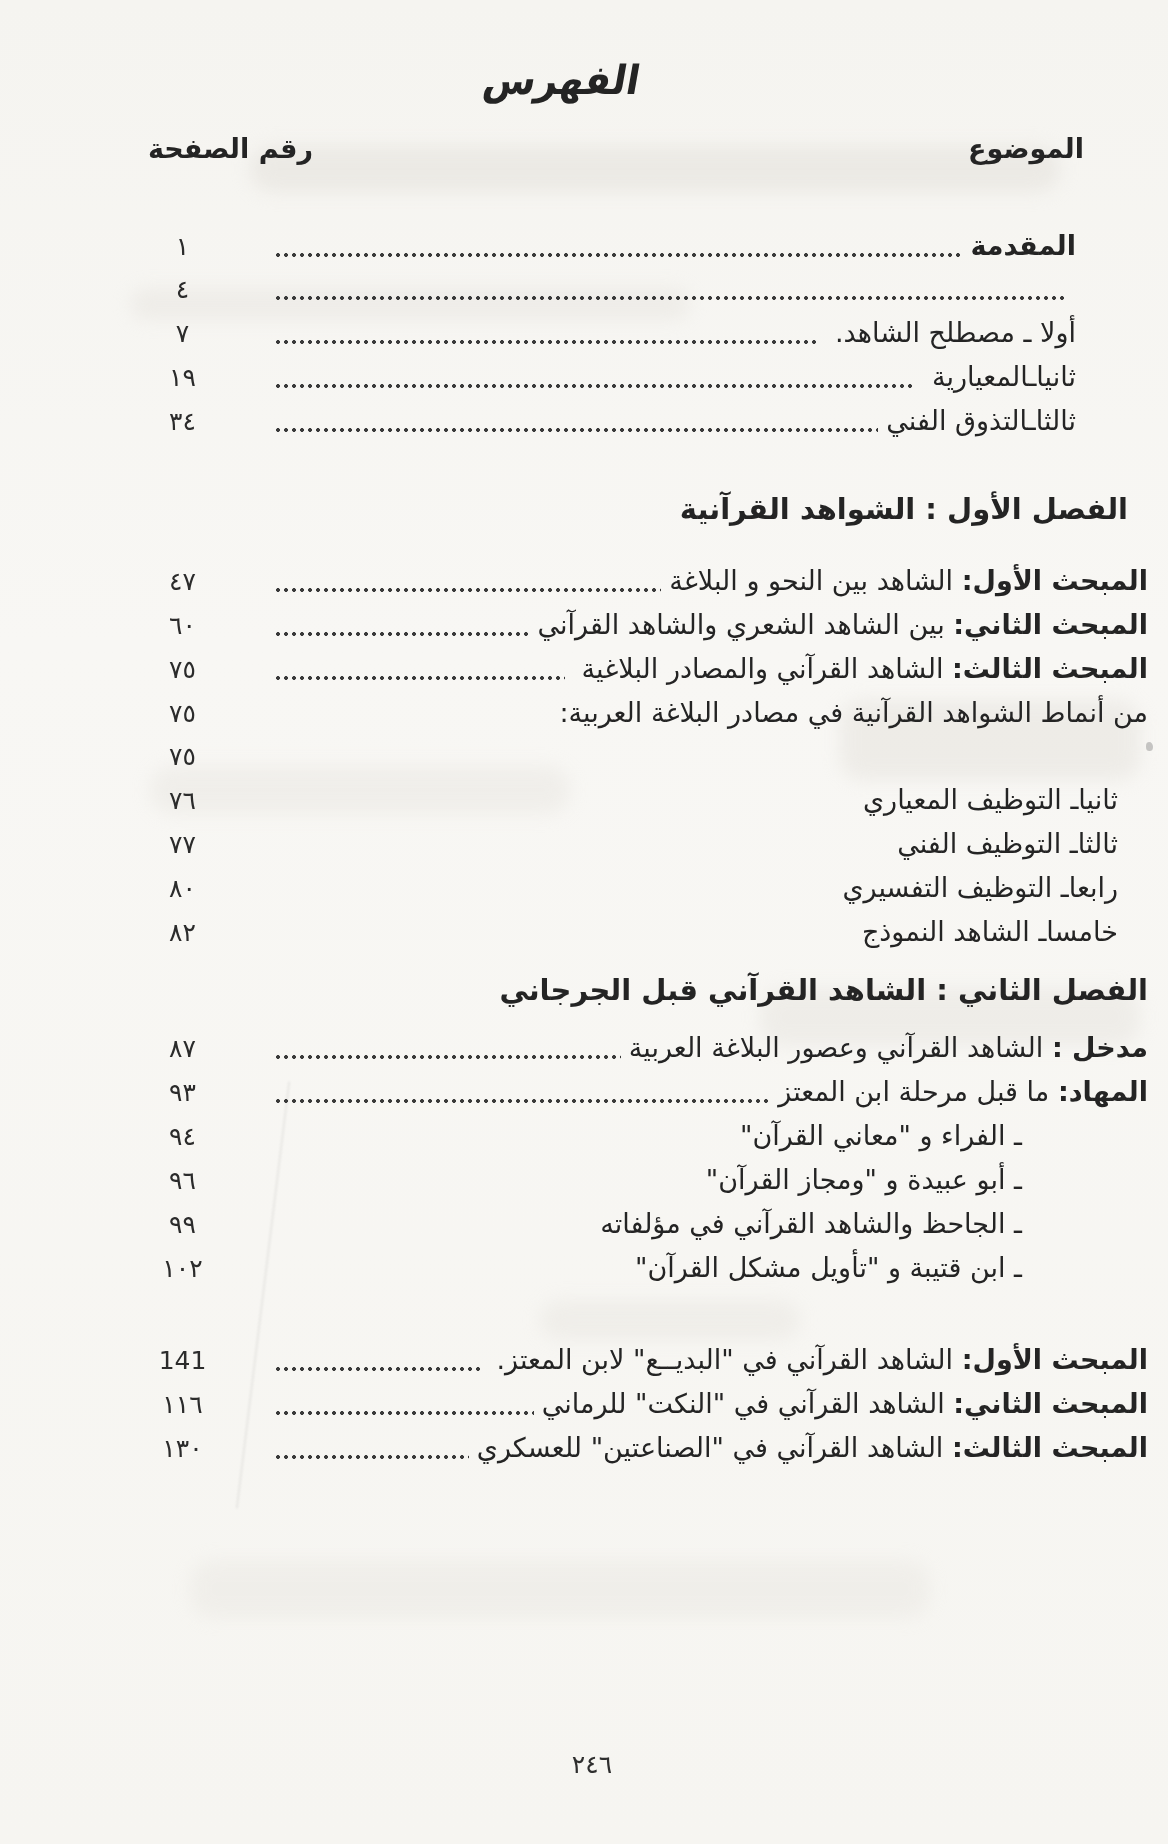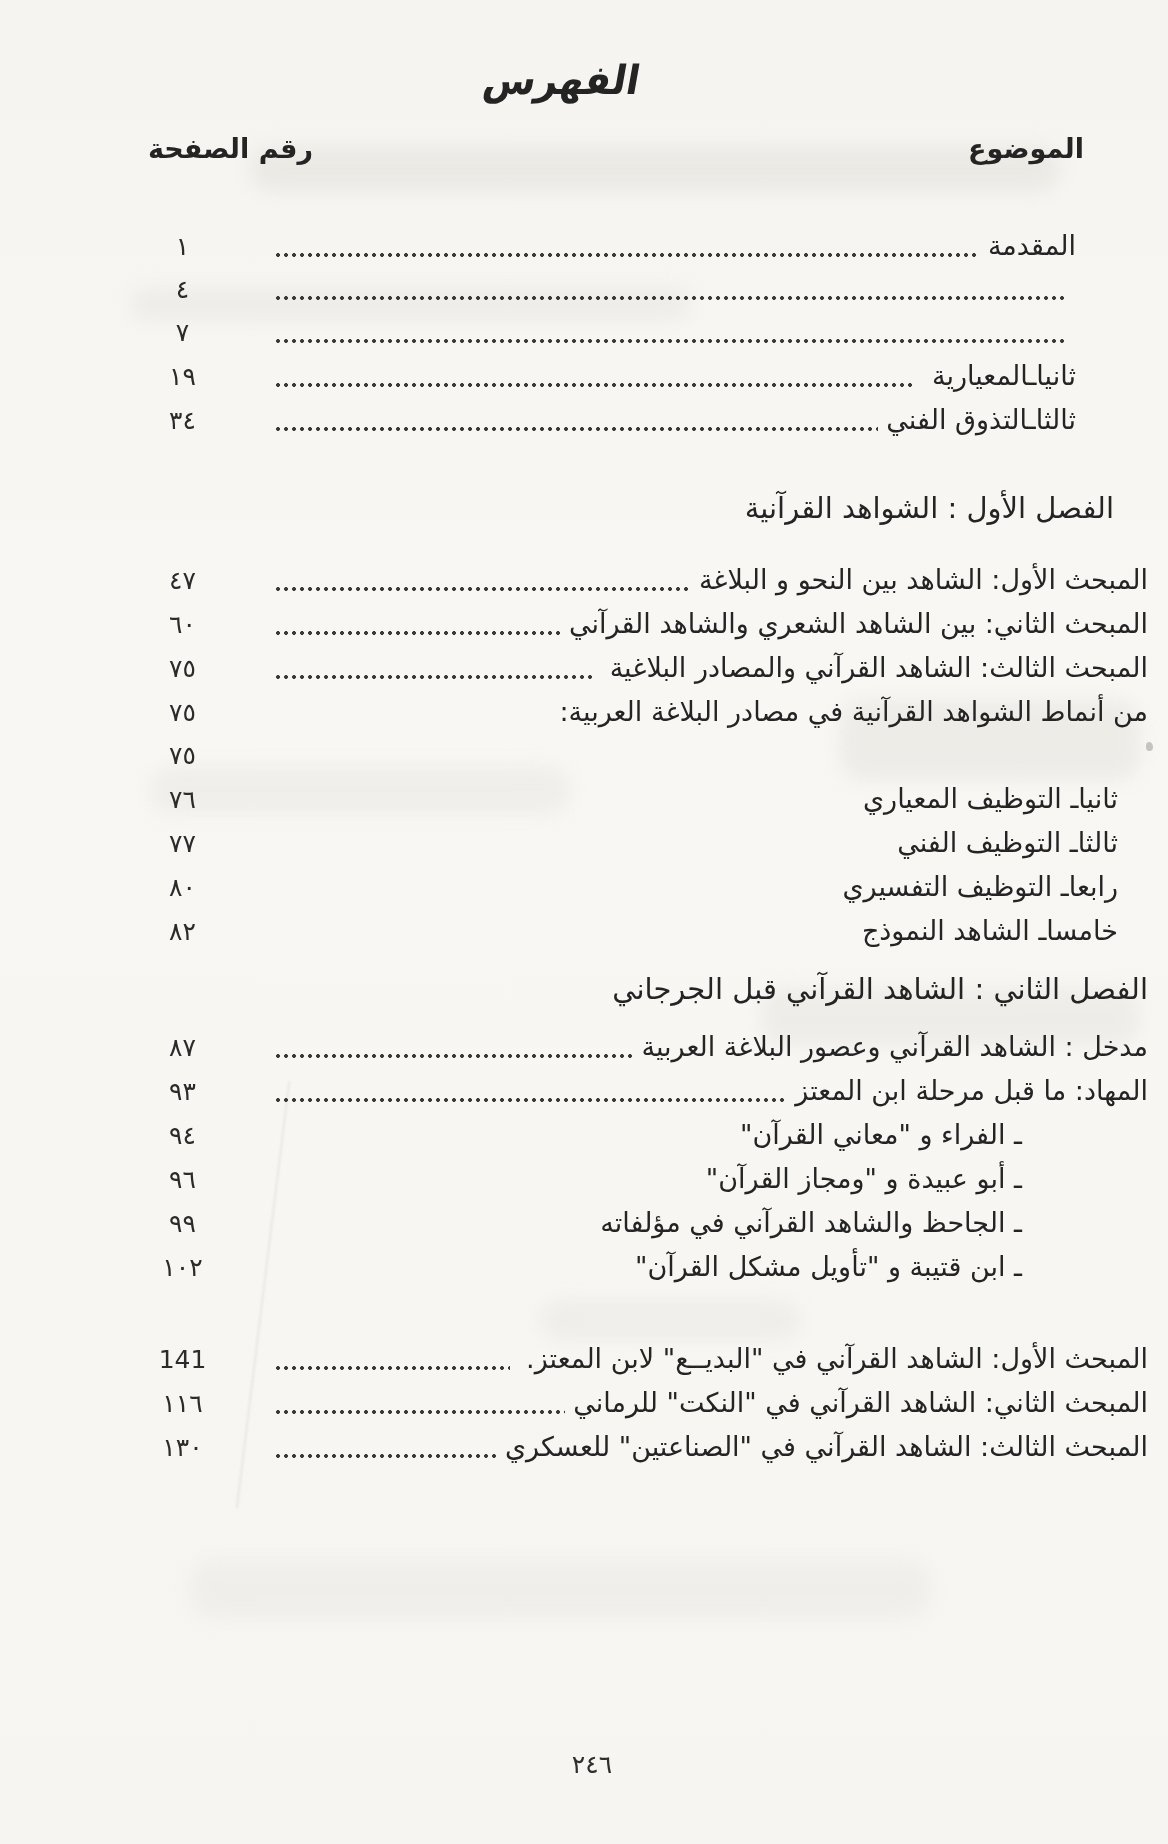--- a/index.html
+++ b/index.html
@@ -33,29 +33,29 @@
     font-weight:bold;font-size:27px;line-height:46px;}
   
   .content{position:absolute;top:172px;left:0;right:0;padding:0 20px 0 105px;}
   .sec{display:block;}
   .sec-1{margin-top:52px;margin-right:72px;}
   .sec-2{margin-top:42px;}
   .sec-3{margin-top:12px;}
   .sec-4{margin-top:48px;}
   .row{display:flex;direction:rtl;align-items:baseline;
     line-height:43px;font-size:27px;}
-  .row .lbl{font-weight:normal;white-space:pre;}
+  .row .lbl{font-weight:bold;white-space:pre;}
   .row .txt{white-space:pre;}
   .row .leader{flex:1 1 auto;align-self:flex-end;height:10px;margin:0 8px 8px 14px;}
   .row.dots .leader{
     background-image:radial-gradient(circle at 4px 5px,#3a3a3a 1.7px,rgba(58,58,58,0) 2.2px);
     background-size:8px 10px;background-repeat:repeat-x;}
   .row .num{flex:0 0 155px;width:155px;text-align:center;font-size:25px;color:#2b2b2b;}
   .row.chapter{font-size:29px;font-weight:bold;line-height:48px;}
-  .sec-2 .row.chapter{margin-bottom:26px;margin-right:34px;}
+  .sec-2 .row.chapter{margin-bottom:26px;margin-right:20px;}
   .sec-3 .row.chapter{margin-bottom:12px;justify-content:center;}
   .row.sub{padding-right:30px;}
   .row.dash{padding-right:126px;}
   
   .footer{position:absolute;top:1750px;left:0;right:26px;text-align:center;
     font-size:25px;letter-spacing:5px;color:#2e2e2e;padding-left:42px;}
 </style>
 </head>
 <body>
 
@@ -88,20 +88,21 @@
     <span class="leader"></span>
     <span class="num">١</span>
   </div>
         <div class="row main dots">
     <span class="txt"></span>
     <span class="leader"></span>
     <span class="num">٤</span>
   </div>
         <div class="row entry dots">
     <span class="lbl"></span>
+    <span class="txt">أولا ـ مصطلح الشاهد. </span>
     <span class="leader"></span>
     <span class="num">٧</span>
   </div>
         <div class="row entry dots">
     <span class="lbl"></span>
     <span class="txt">ثانياـالمعيارية </span>
     <span class="leader"></span>
     <span class="num">١٩</span>
   </div>
         <div class="row entry dots">

